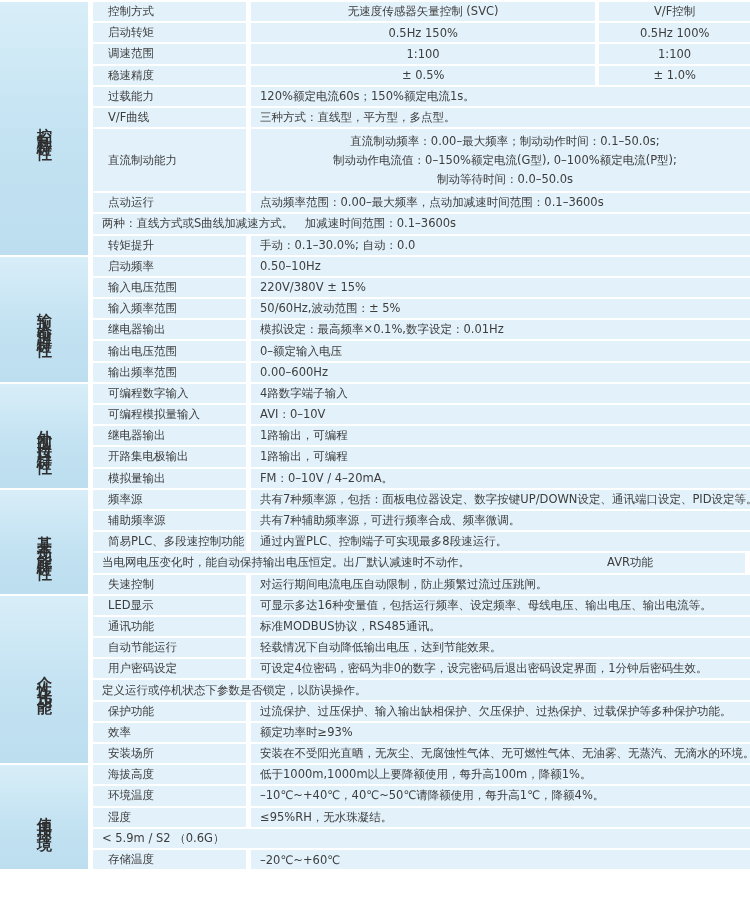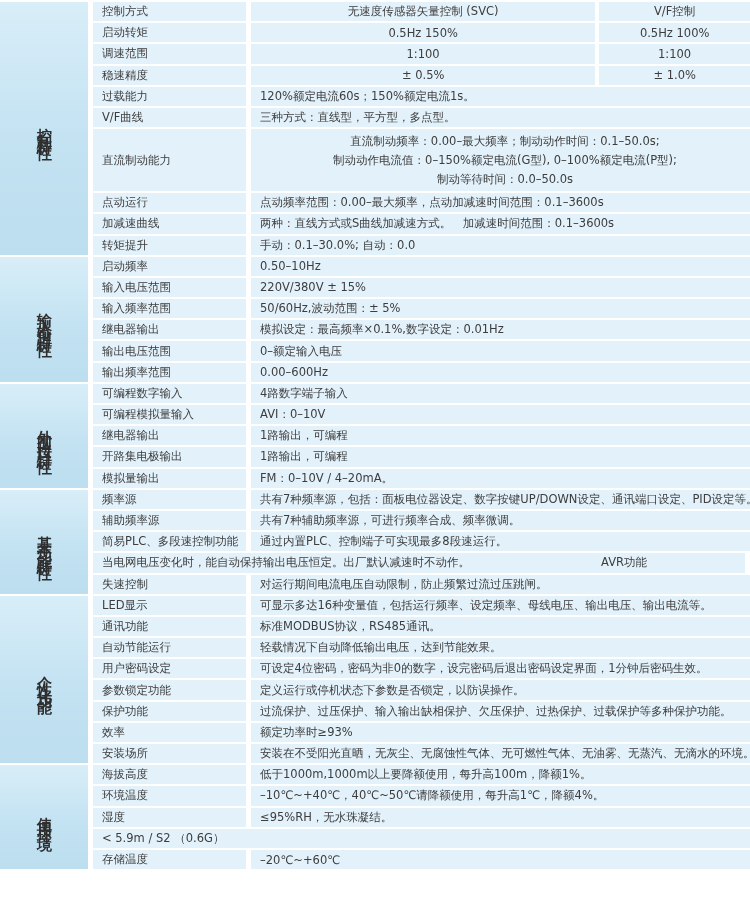--- a/index.html
+++ b/index.html
@@ -21,21 +21,21 @@
     font-size:15px; font-weight:bold; letter-spacing:6px;
     color:#2e2e2e;
   }
   .rows { flex:1; display:flex; flex-direction:column; min-width:0; }
   .row { display:flex; height:19.2px; margin-bottom:2px; }
   .row.tall { height:62px; }
   .cell {
     background:#e2f1fa; display:flex; align-items:center;
     font-size:11.5px; box-sizing:border-box; overflow:hidden;
   }
-  .param { flex:0 0 153px; margin-right:5px; padding-left:9px; white-space:nowrap; }
+  .param { flex:0 0 153px; margin-right:5px; padding-left:15px; white-space:nowrap; }
   .value { flex:1; padding-left:9px; white-space:nowrap; min-width:0; }
   .value.center { justify-content:center; padding-left:0; }
   .value.split-a { flex:0 0 52.4%; margin-right:4px; }
   .value.lines { flex-direction:column; align-items:center; justify-content:center; white-space:nowrap; }
   .value.lines .line { line-height:19px; }
 </style>
 </head>
 <body>
 
 <div class="page">
@@ -116,23 +116,20 @@
         </div>
         <div class="row">
           <div class="cell param">
             <span>点动运行</span>
           </div>
           <div class="cell value">
             <span>点动频率范围：0.00–最大频率，点动加减速时间范围：0.1–3600s</span>
           </div>
         </div>
         <div class="row">
-          <div class="cell param">
-            <span>加减速曲线</span>
-          </div>
           <div class="cell value">
             <span>两种：直线方式或S曲线加减速方式。　加减速时间范围：0.1–3600s</span>
           </div>
         </div>
         <div class="row">
           <div class="cell param">
             <span>转矩提升</span>
           </div>
           <div class="cell value">
             <span>手动：0.1–30.0%; 自动：0.0</span>
@@ -320,23 +317,20 @@
         </div>
         <div class="row">
           <div class="cell param">
             <span>用户密码设定</span>
           </div>
           <div class="cell value">
             <span>可设定4位密码，密码为非0的数字，设完密码后退出密码设定界面，1分钟后密码生效。</span>
           </div>
         </div>
         <div class="row">
-          <div class="cell param">
-            <span>参数锁定功能</span>
-          </div>
           <div class="cell value">
             <span>定义运行或停机状态下参数是否锁定，以防误操作。</span>
           </div>
         </div>
         <div class="row">
           <div class="cell param">
             <span>保护功能</span>
           </div>
           <div class="cell value">
             <span>过流保护、过压保护、输入输出缺相保护、欠压保护、过热保护、过载保护等多种保护功能。</span>

